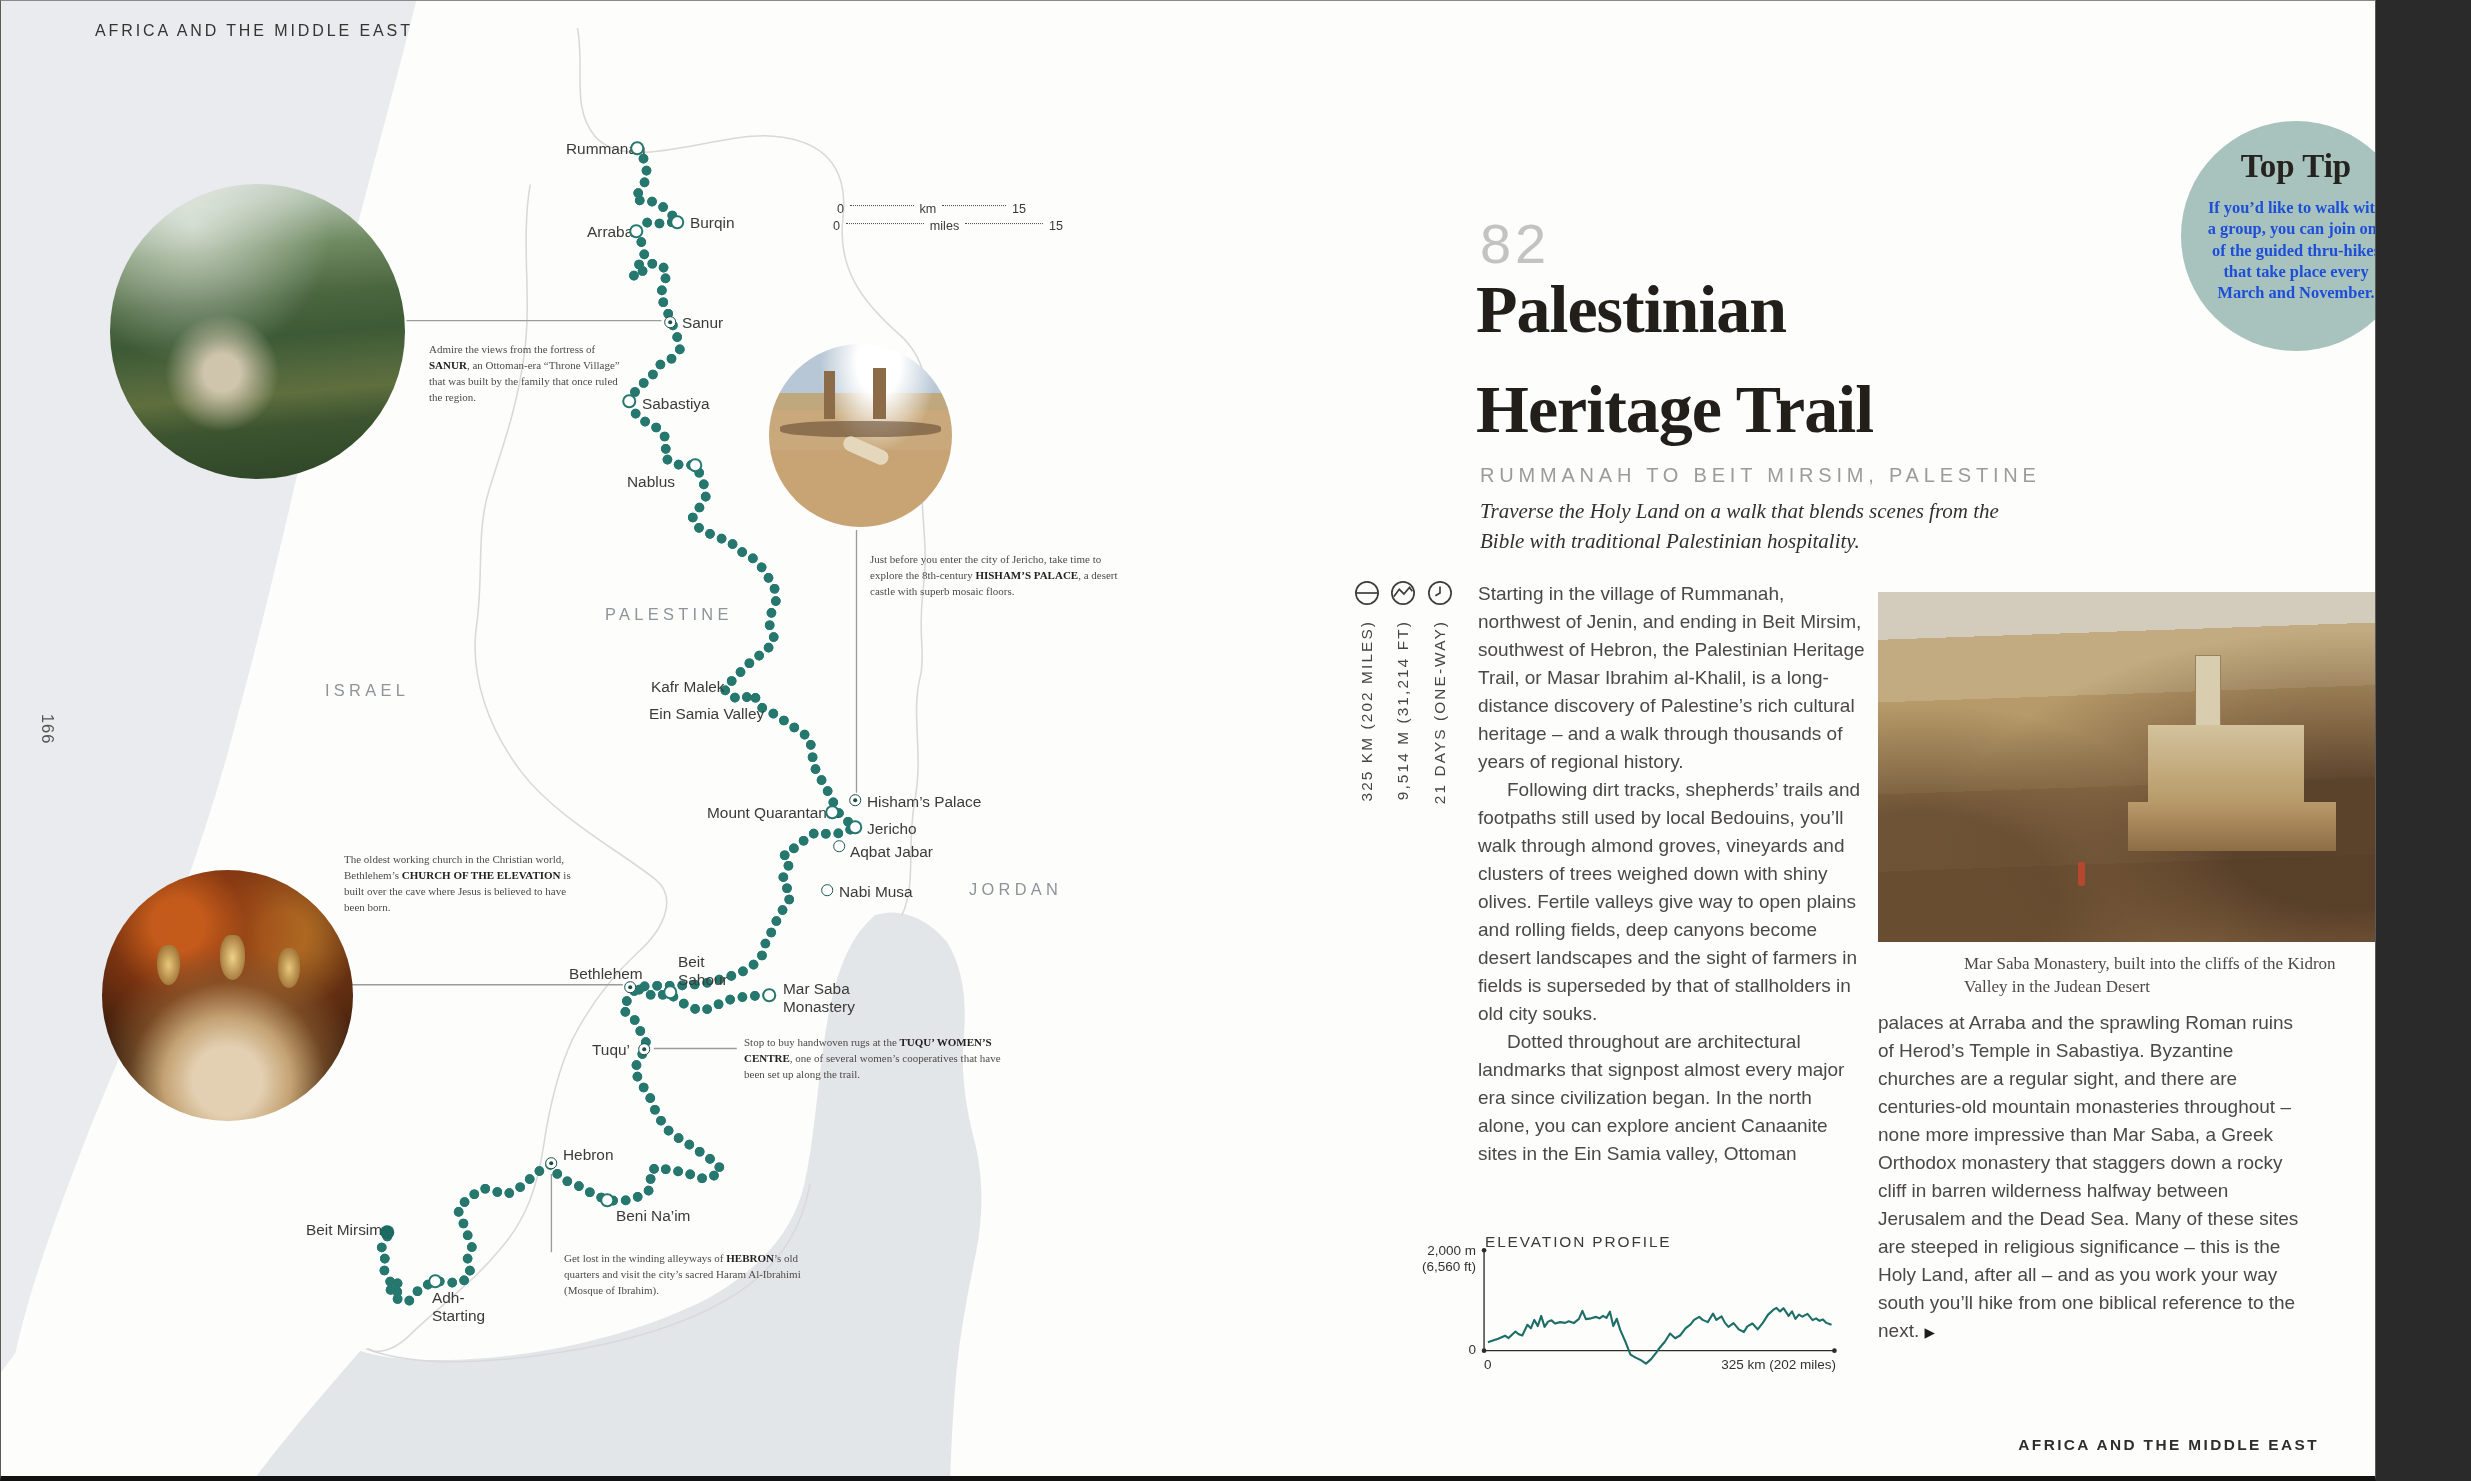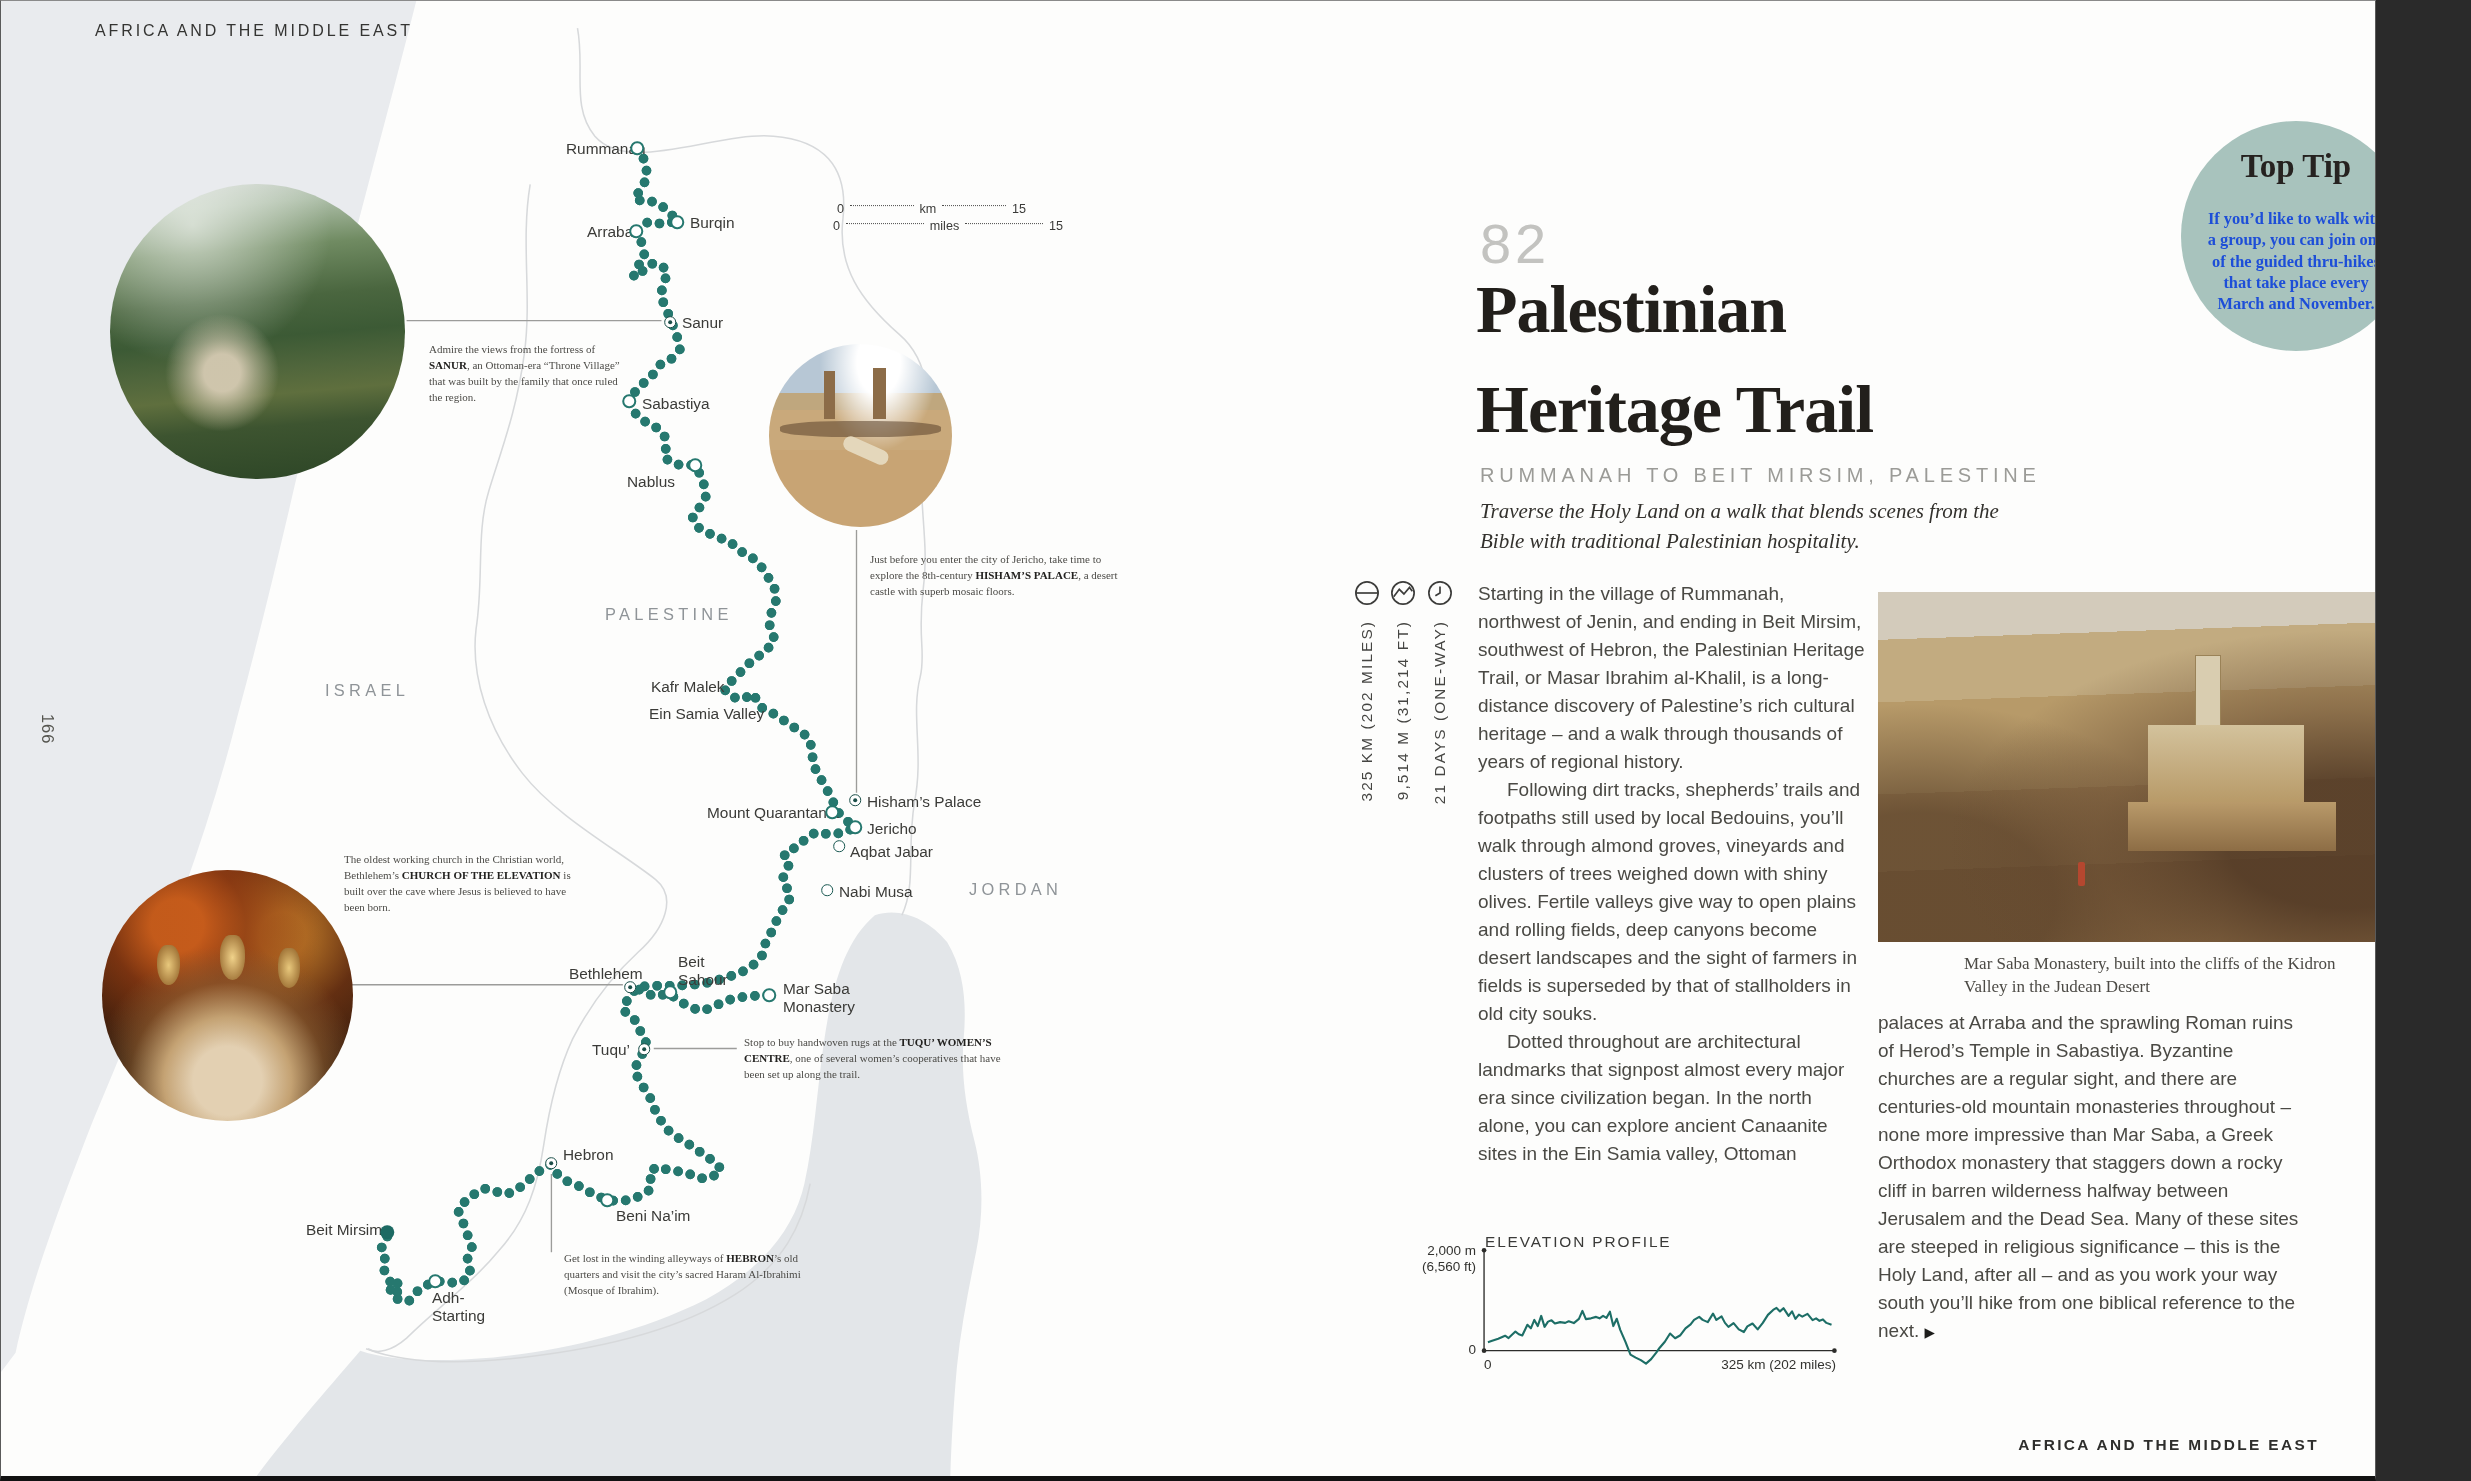--- a/index.html
+++ b/index.html
@@ -54,21 +54,21 @@
   .bodycol { position:absolute; font-size:19px; line-height:28px; color:#4a4944; text-align:left; }
   .bodycol p + p { text-indent:29px; }
   #col2 .arrow { font-size:13.5px; color:#1d1d1b; }
 
   .photo-rect { position:absolute; overflow:hidden; }
   .photo-caption { position:absolute; font-family:"Liberation Serif", serif; font-size:17px; line-height:1.35; color:#4c4a45; }
 
   .toptip { position:absolute; left:2180px; top:120px; width:230px; height:230px; border-radius:50%;
             background:#a8c3bd; display:flex; flex-direction:column; align-items:center; justify-content:flex-start;
             text-align:center; padding-top:27px; }
-  .toptip-title { font-family:"Liberation Serif", serif; font-weight:700; font-size:33px; color:#262220; margin-bottom:23px; }
+  .toptip-title { font-family:"Liberation Serif", serif; font-weight:700; font-size:33px; color:#262220; margin-bottom:12px; }
   .toptip-body  { font-family:"Liberation Serif", serif; font-size:16.4px; line-height:1.3; color:#1d4ed8; width:180px;font-weight:bold; }
 
   .elev-title { position:absolute; left:1484px; top:1232px; font-size:15.4px; letter-spacing:1.9px; color:#3a3a38;text-align:right; }
   .elev-lab { position:absolute; font-size:13.5px; color:#333330; }
   .ylab { width:89px; text-align:right; left:1386px; }
   .footer { position:absolute; right:56px; top:1435px; font-size:15.4px; letter-spacing:2.4px; font-weight:700; color:#2e2e2c; }
 </style>
 </head>
 <body>
 

